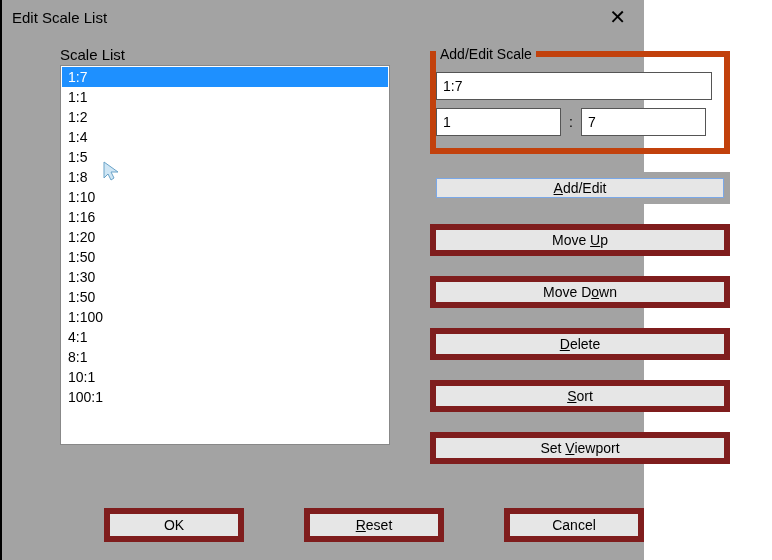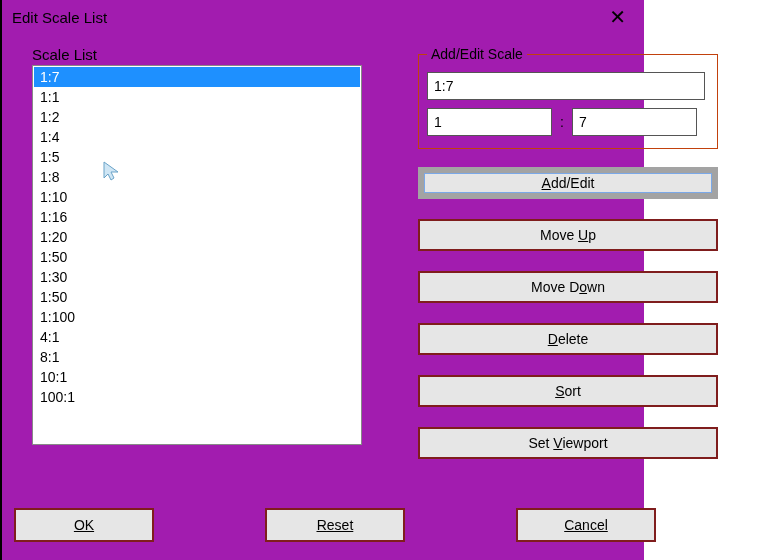--- a/index.html
+++ b/index.html
@@ -8,21 +8,21 @@
     font-family: "Segoe UI", Tahoma, Arial, sans-serif;
     font-size: 14px;
     background: #fff;
     color: #000;
   }
   .window {
     width: 644px;
     height: 560px;
     border-left: 2px solid #000;
     position: relative;
-    background: #a21caf;
+    background: #a3a3a3;
   }
   .titlebar {
     display: flex;
     align-items: center;
     justify-content: space-between;
     height: 34px;
     padding: 0 10px 0 10px;
   }
   .titlebar .title {
     font-size: 15px;
@@ -32,21 +32,22 @@
     line-height: 1;
     padding: 4px 8px;
     cursor: default;
   }
   .content {
     position: relative;
     padding: 12px 20px 20px 30px;
   }
   .columns {
     display: flex;
-    gap: 56px;
+    gap: 40px;
+    margin-left: 28px;
   }
   .left {
     width: 340px;
   }
   .right {
     flex: 1;
     padding-right: 20px;
   }
   .list-label {
     font-size: 15px;
@@ -65,23 +66,23 @@
     height: 20px;
     line-height: 20px;
     font-size: 14px;
     cursor: default;
   }
   .listbox .item.selected {
     background: #1e90ff;
     color: #fff;
   }
   fieldset.addedit {
-    border: 1px solid #c2410c;
+    border: 6px solid #c2410c;
     margin: 0 0 18px 0;
-    padding: 10px 12px 12px 8px;
+    padding: 10px 12px 12px 0;
   }
   fieldset.addedit legend {
     font-size: 14px;
     padding: 0 4px;
   }
   .txt {
     border: 1px solid #555;
     background: #fff;
     height: 28px;
     padding: 2px 6px;
@@ -97,42 +98,41 @@
     align-items: center;
     gap: 6px;
   }
   .ratio-row .txt { width: 125px; }
   .ratio-row .colon { padding: 0 2px; }
   .btn {
     display: block;
     width: 300px;
     height: 32px;
     background: #e6e6e6;
-    border: 2px solid #7f1d1d;
+    border: 6px solid #7f1d1d;
     font-family: inherit;
     font-size: 14px;
     text-align: center;
     margin-bottom: 20px;
     cursor: default;
   }
   .btn:last-child { margin-bottom: 0; }
   .btn.primary {
     border: 6px solid #a3a3a3;
     box-shadow: inset 0 0 0 1px #7aa8e8;
   }
   .underline { text-decoration: underline; }
   .bottom-row {
     position: absolute;
     bottom: 18px;
-    left: 12px;
+    left: 0;
     width: 100%;
     display: flex;
-    justify-content: space-between;
+    justify-content: flex-end;
     gap: 60px;
-    text-decoration: underline;
   }
   .bottom-row .btn {
     width: 140px;
     height: 34px;
     margin: 0;
   }
   .cursor-overlay {
     position: absolute;
     top: 126px;
     left: 100px;

